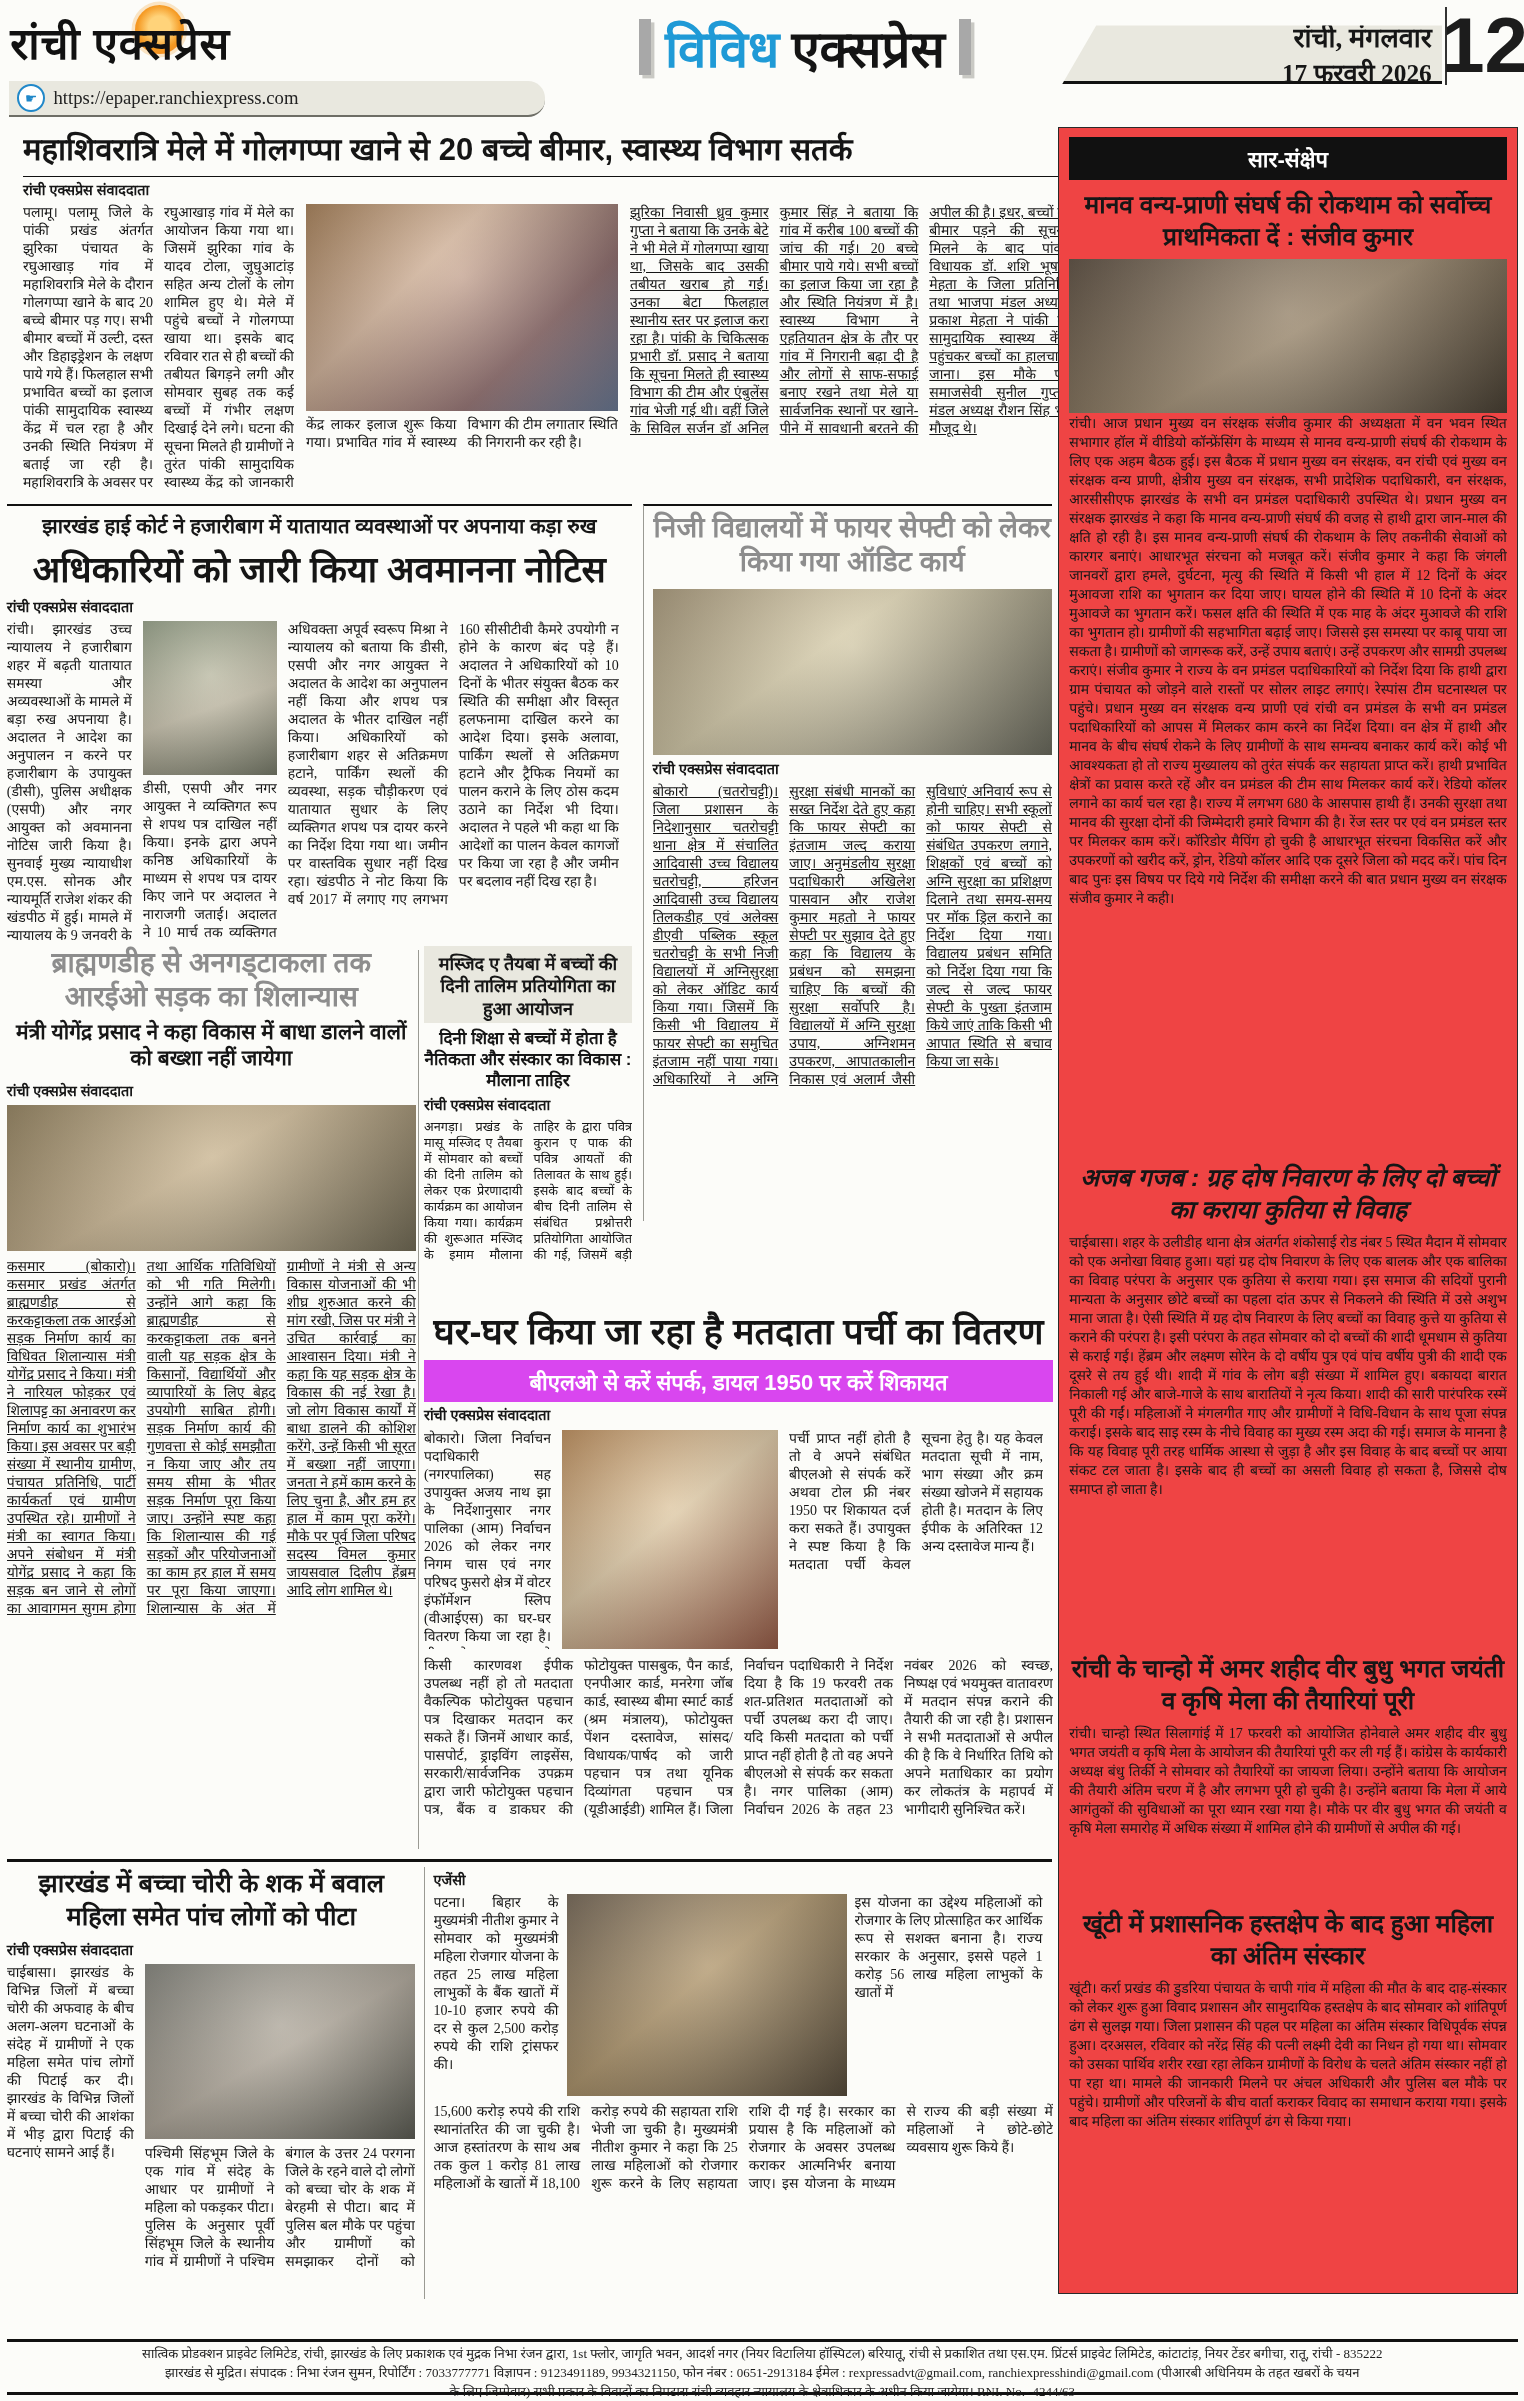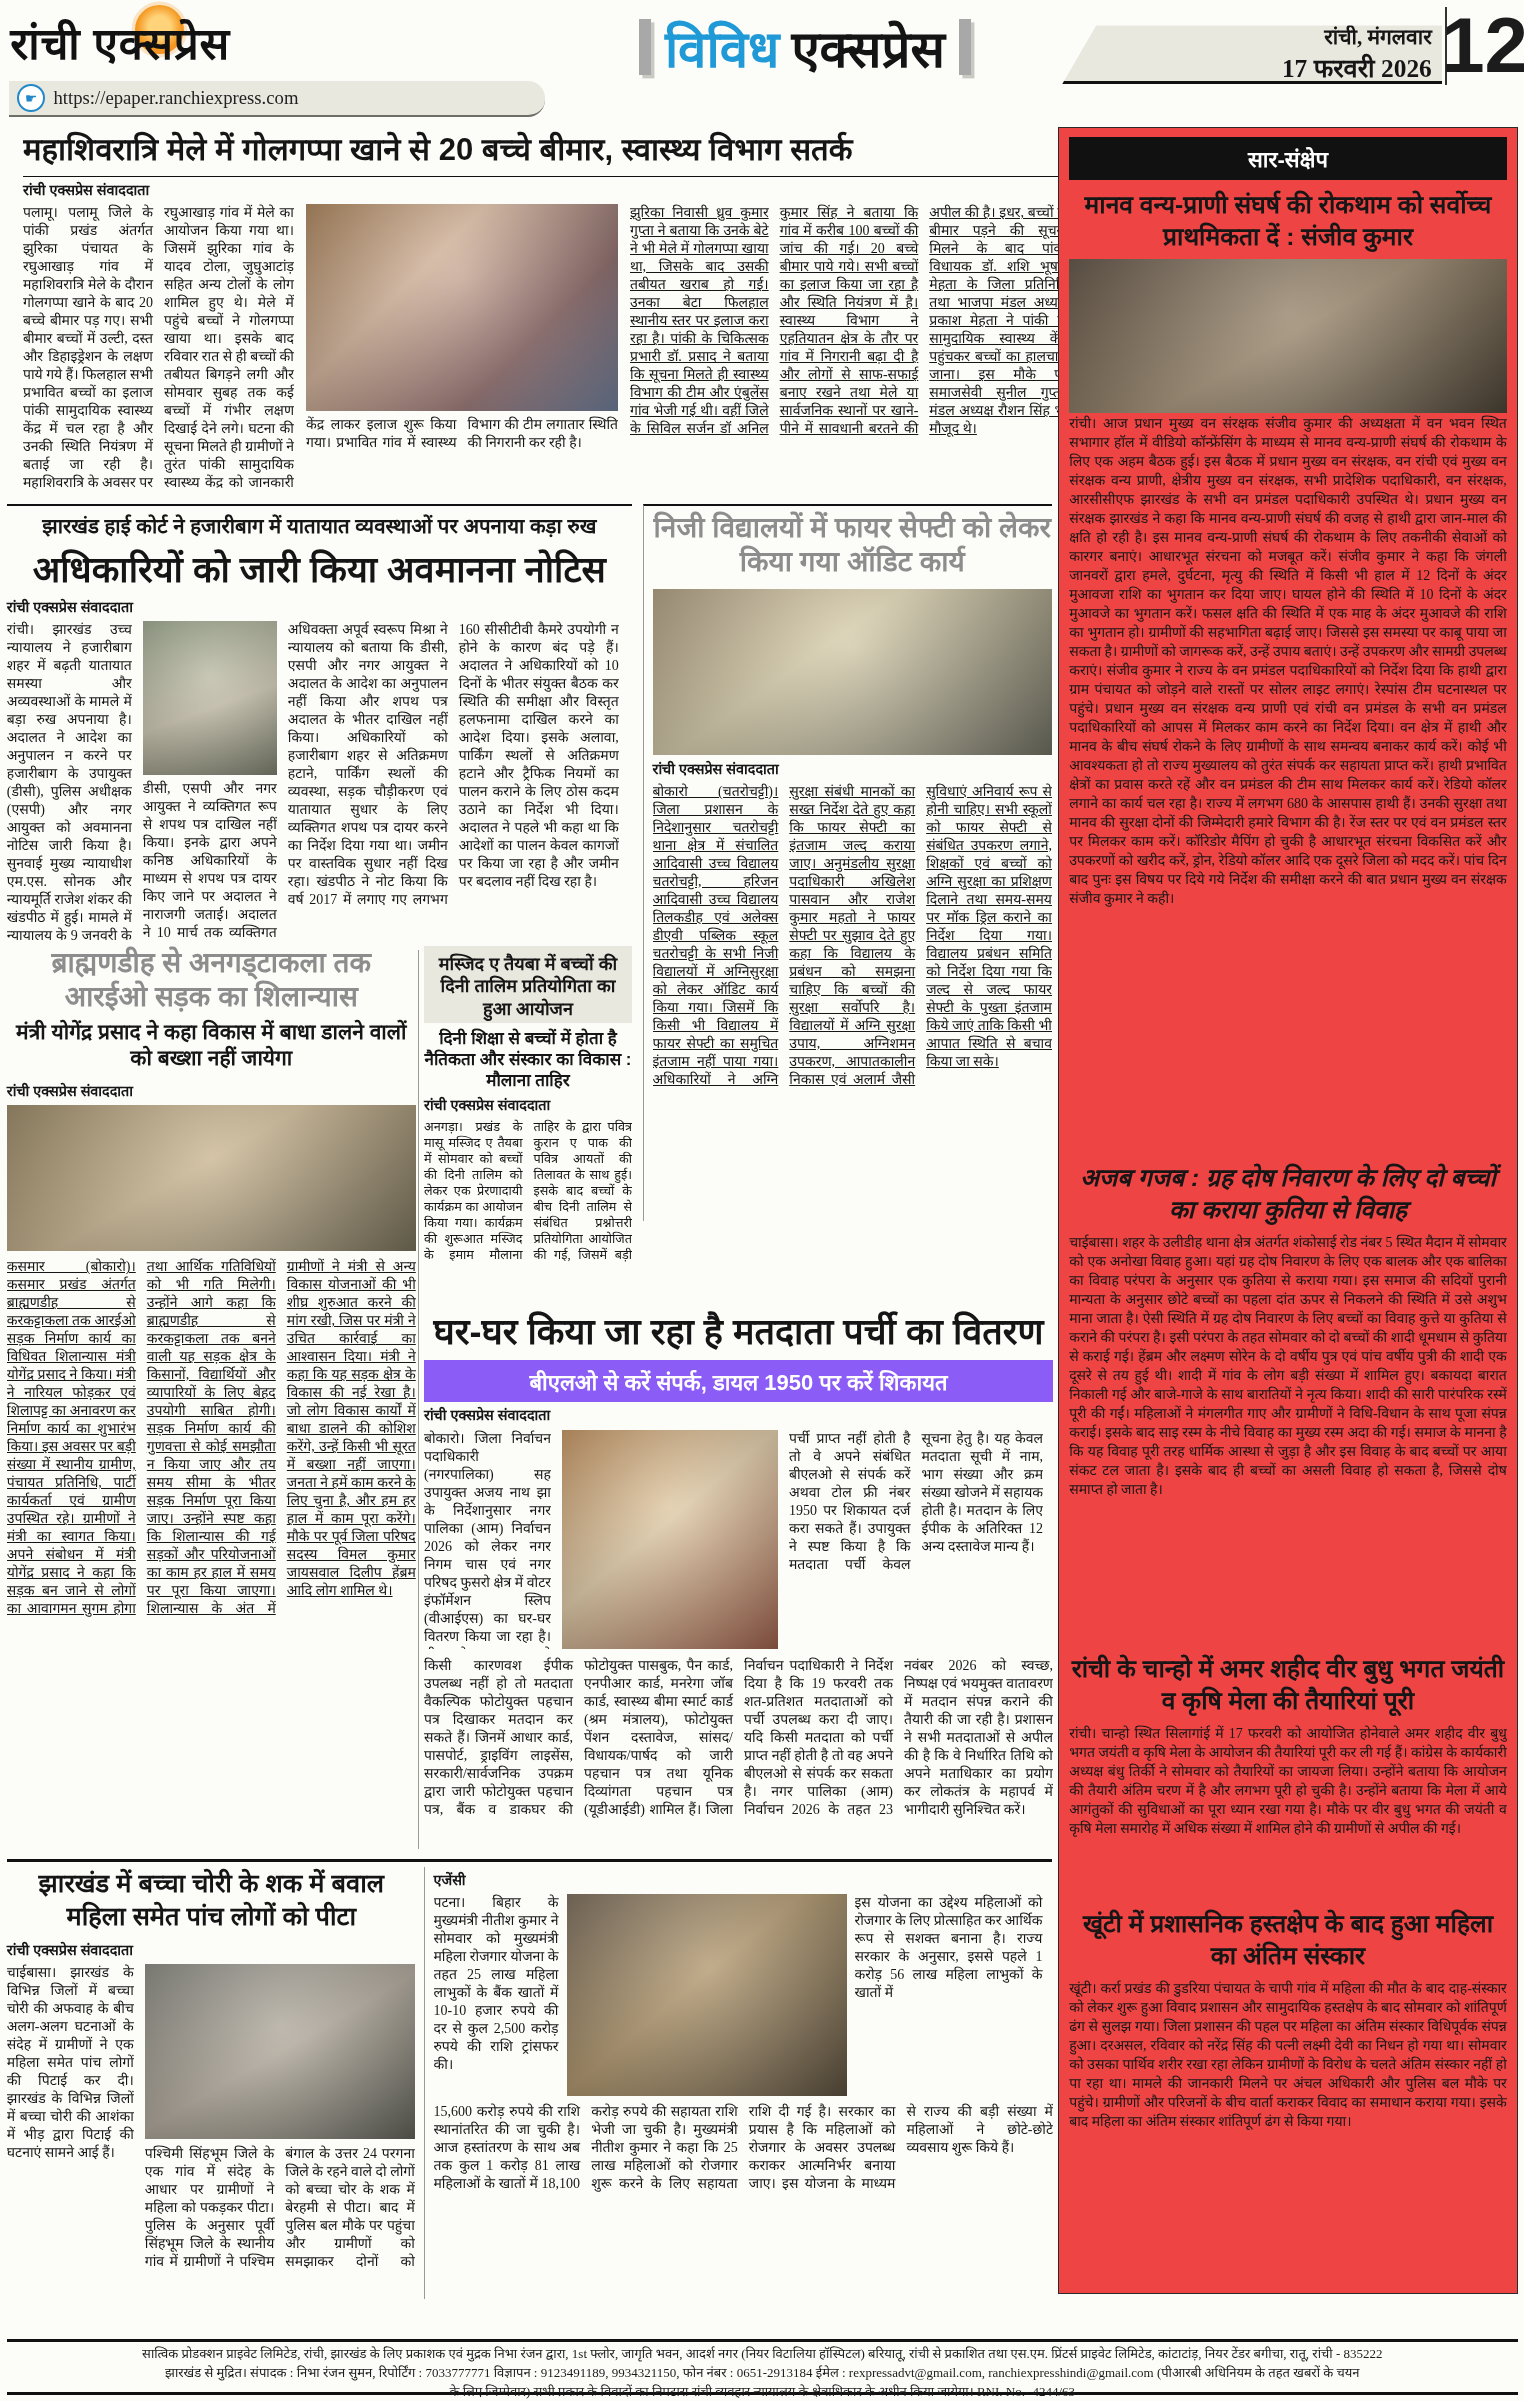--- a/index.html
+++ b/index.html
@@ -20,21 +20,21 @@
                 align-items:center;justify-content:center;font-size:13.6px;color:#2188c9;background:#fff;}
   #urlbar .url{font-size:18.7px;color:#222;}
   #edition{left:555px;top:13.6px;width:500px;height:66px;display:flex;align-items:center;justify-content:center;gap:13.6px;}
   .bracket{width:12px;height:56px;background:#a8a8a8;box-shadow:3.4px 3.4px 0 #c9c9c4;}
   #edition .ed-text{font-size:51px;font-weight:900;font-family:"Liberation Sans","DejaVu Sans",sans-serif;white-space:nowrap;}
   #edition .ed-accent{color:#1f9ad6;}
   #edition .ed-rest{color:#141414;margin-left:12px;}
   #datebox{left:1062px;top:25.4px;width:380px;height:59px;background:#e9e8df;border-bottom:3.4px solid #111;
            clip-path:polygon(9% 0,100% 0,100% 100%,0 100%);
            display:flex;flex-direction:column;align-items:flex-end;justify-content:center;padding-right:10.2px;box-sizing:border-box;}
-  #datebox .d1{font-size:21px;font-weight:bold;}
+  #datebox .d1{font-size:27px;font-weight:bold;}
   #datebox .d2{font-size:25.4px;font-weight:bold;}
   #pagenum{left:1445px;top:6.8px;width:75px;height:78px;border-left:2.5px solid #333;display:flex;align-items:center;justify-content:center;
            font-size:78px;font-weight:900;font-family:"Liberation Sans","DejaVu Sans",sans-serif;color:#1c1c1c;}
 
   
   .headline{font-family:"Liberation Sans","DejaVu Sans",sans-serif;font-weight:900;color:#151515;}
   .gray{color:#8d8d8d;}
   .kicker{font-family:"Liberation Sans","DejaVu Sans",sans-serif;font-weight:bold;text-align:center;}
   .byline{font-family:"Liberation Sans","DejaVu Sans",sans-serif;font-weight:bold;font-size:14.4px;margin:3.4px 0 5.1px 0;}
   .bodytext{font-size:14px;line-height:18px;text-align:justify;overflow:hidden;}
@@ -85,21 +85,21 @@
   #a5{left:424px;top:946px;width:208px;height:348px;}
   #a5 .box{background:#e9e8df;padding:6.8px 5.1px;font-size:18px;font-weight:900;text-align:center;line-height:1.25;
            font-family:"Liberation Sans","DejaVu Sans",sans-serif;height:63px;overflow:hidden;}
   #a5 .sub{font-size:17px;font-weight:900;text-align:center;line-height:1.25;margin-top:5.1px;height:64px;overflow:hidden;
            font-family:"Liberation Sans","DejaVu Sans",sans-serif;}
   #a5 .bodytext{font-size:12.7px;line-height:16px;height:158px;}
 
   
   #a6{left:424px;top:1306px;width:629px;height:548px;}
   #a6 .h{font-size:36px;text-align:center;white-space:nowrap;overflow:hidden;}
-  #a6 .band{background:#8b5cf6;color:#fff;font-size:22px;font-weight:bold;text-align:center;padding:6px 0;margin-top:5.1px;
+  #a6 .band{background:#d946ef;color:#fff;font-size:22px;font-weight:bold;text-align:center;padding:6px 0;margin-top:5.1px;
             font-family:"Liberation Sans","DejaVu Sans",sans-serif;}
   #a6 .row{display:flex;gap:11px;height:219px;margin-top:3.4px;}
   #a6 .c1{width:127px;}
   #p6{width:216px;height:219px;background:linear-gradient(140deg,#c2925f 0%,#e0cba8 45%,#9c5f4a 100%);}
   #a6 .c3{width:254px;}
   #a6 .bottom{height:197px;margin-top:8.5px;}
 
   
   #botrule{left:6.8px;top:1859px;width:1045px;height:2.5px;}
 

